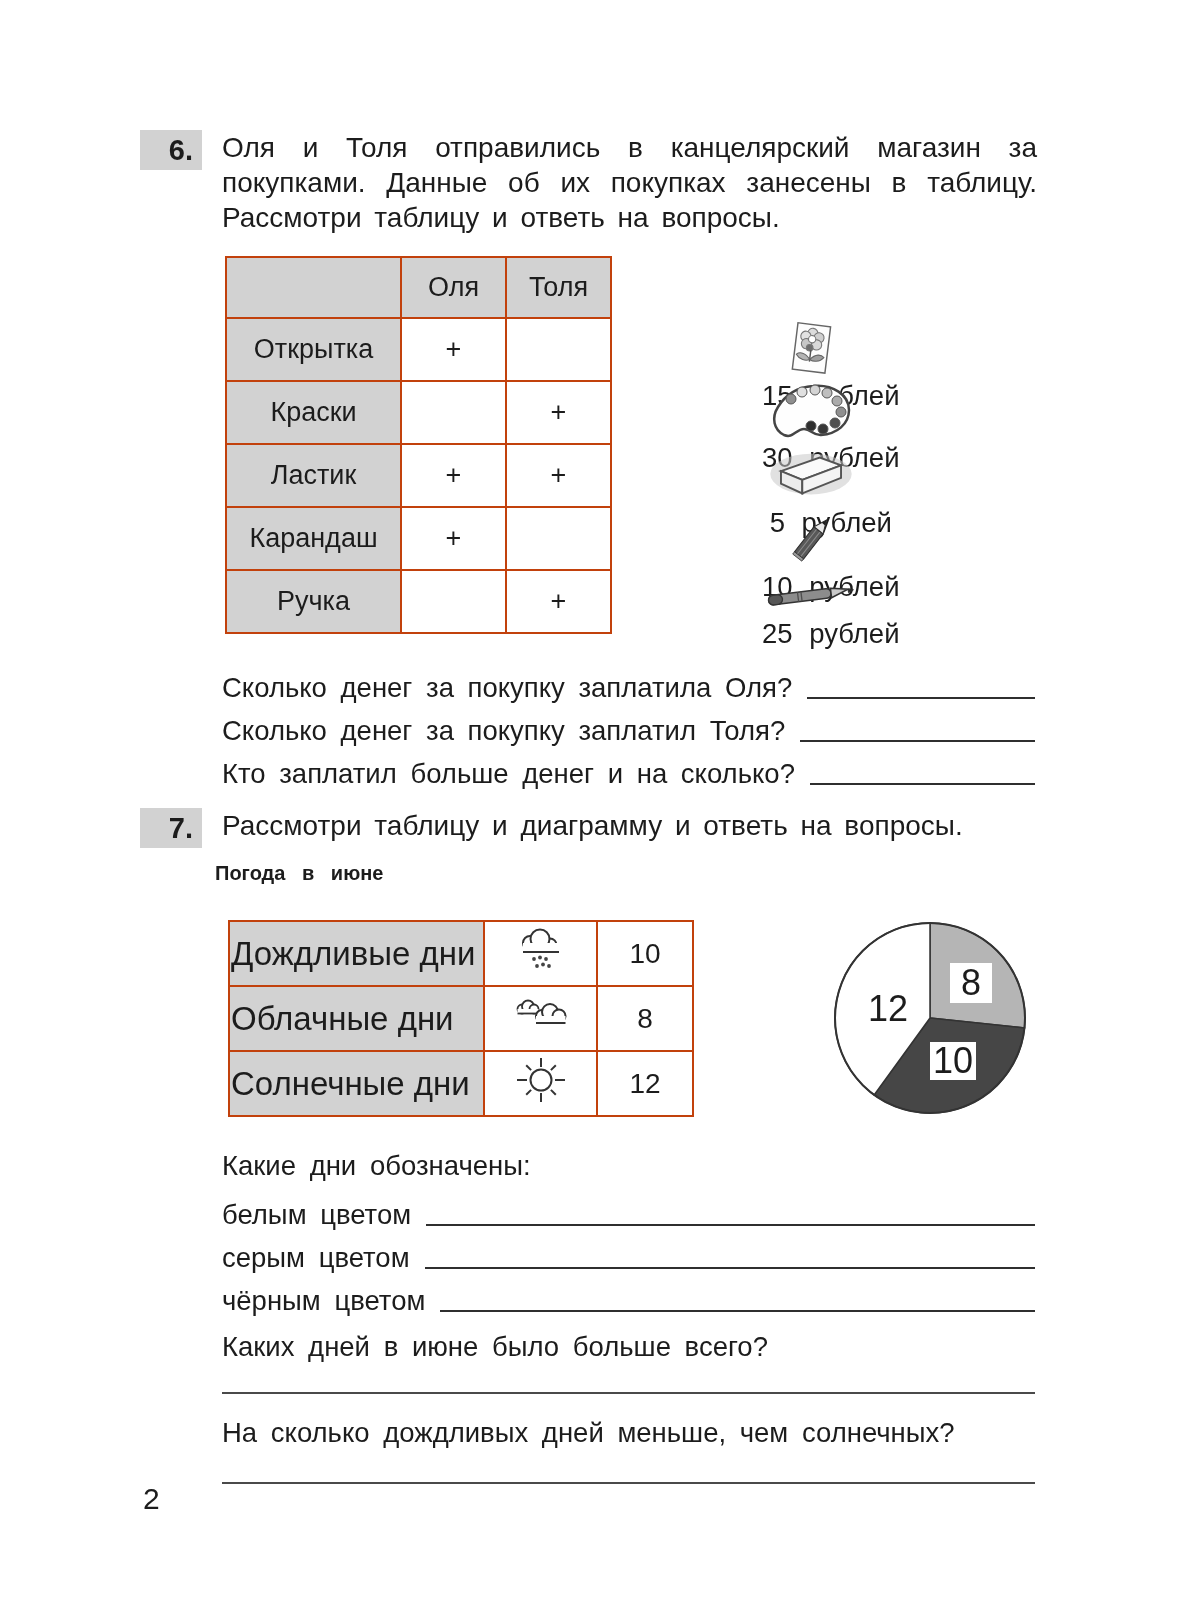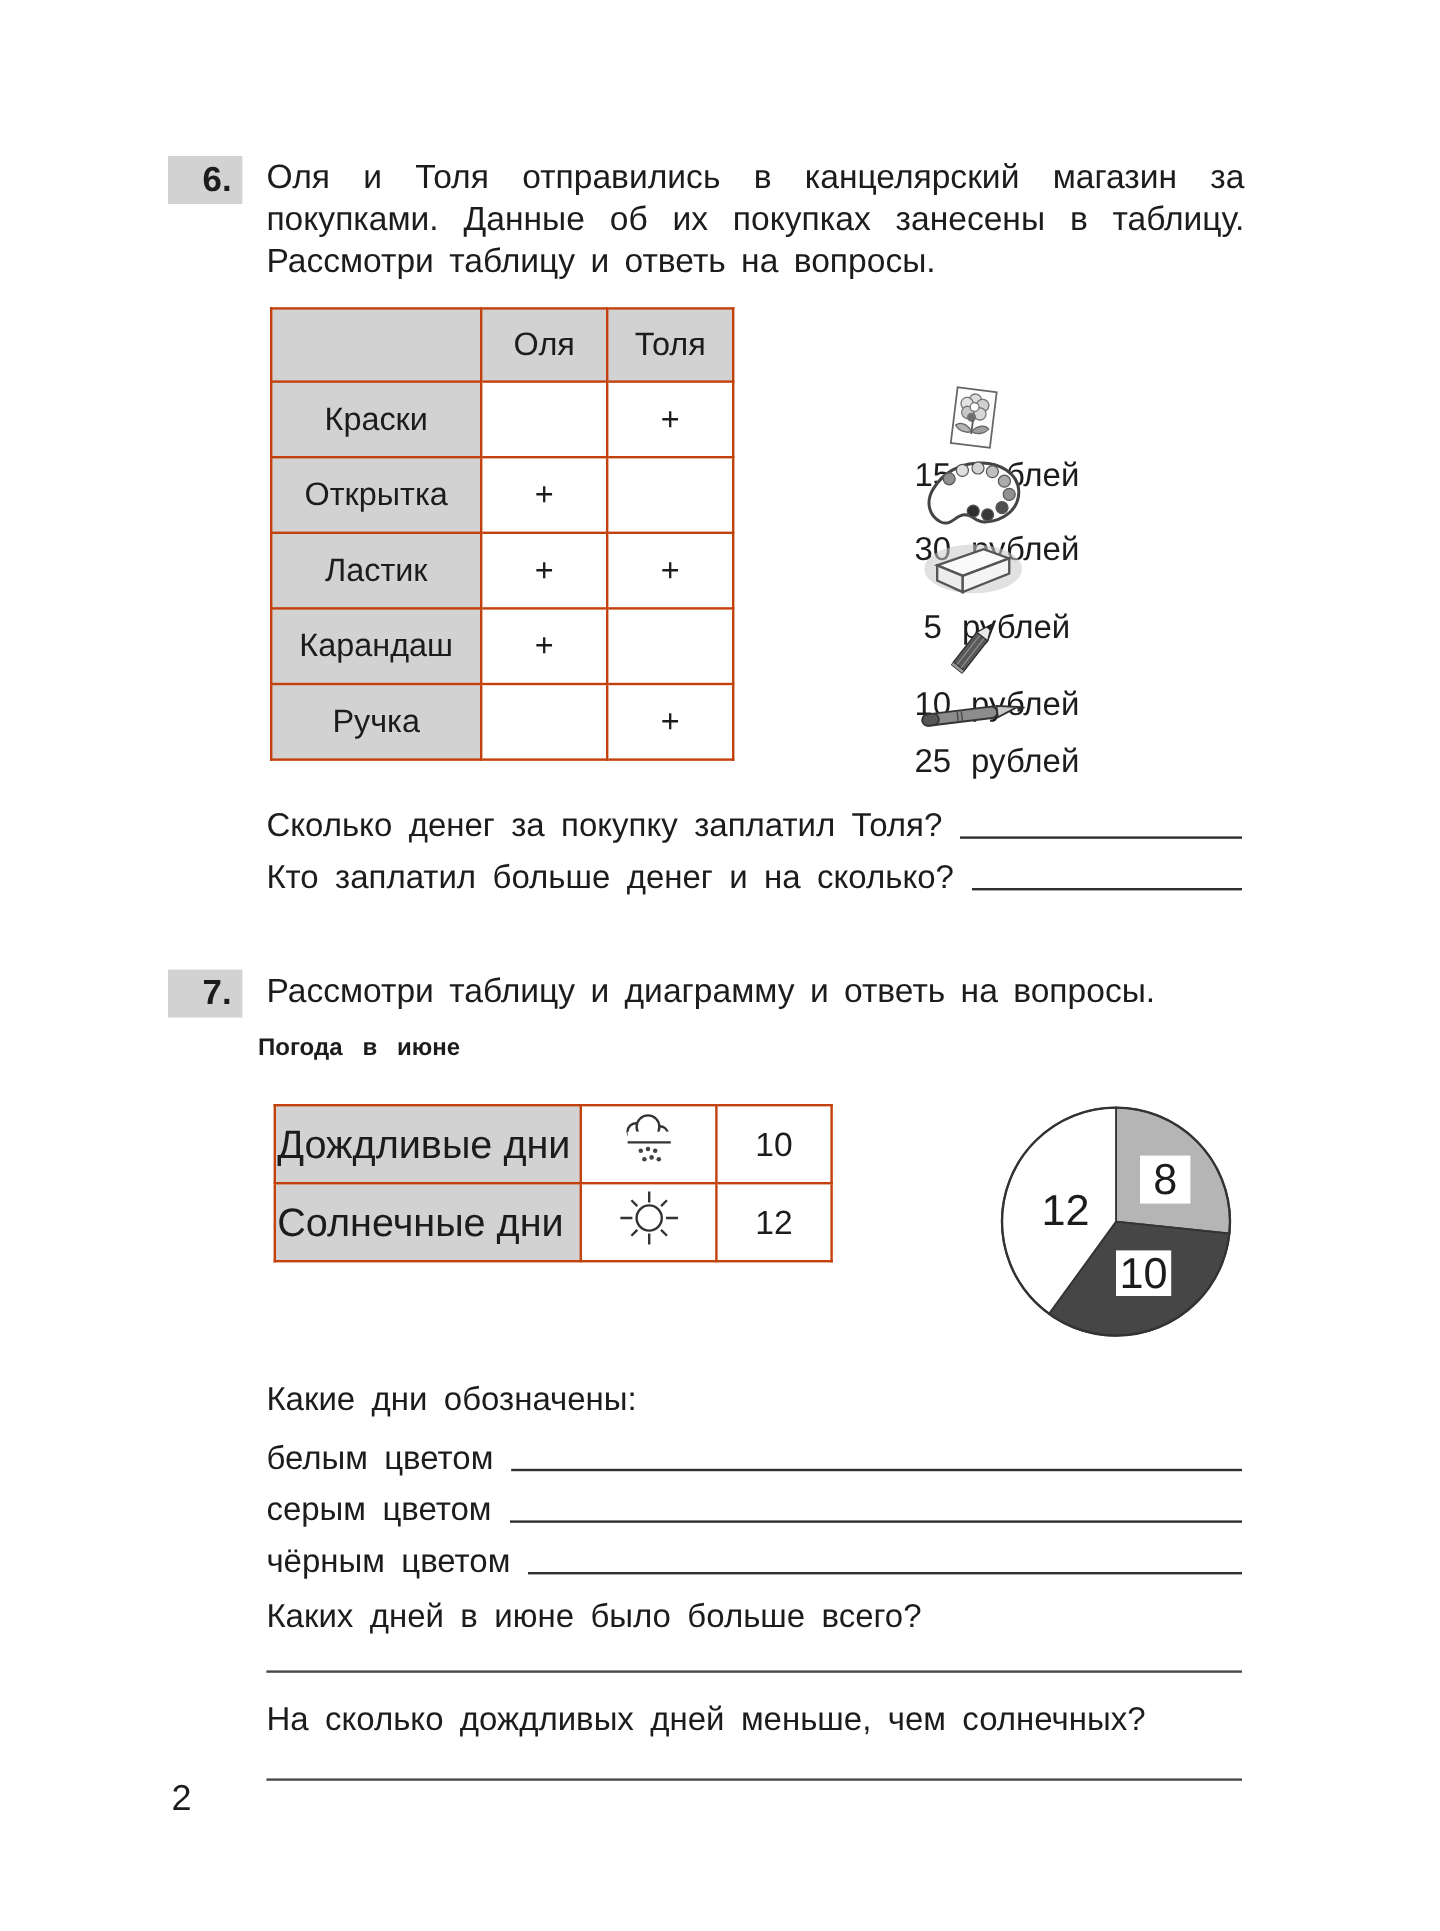--- a/index.html
+++ b/index.html
@@ -72,28 +72,28 @@
   </div>
 
   <table class="tbl6">
     <tbody>
       <tr class="hdr">
         <td class="lbl g"></td>
         <td class="c g">Оля</td>
         <td class="c g">Толя</td>
       </tr>
       <tr>
+        <td class="lbl g">Открытка</td>
+        <td class="c w">+</td>
+        <td class="c w"></td>
+      </tr>
+      <tr>
         <td class="lbl g">Краски</td>
         <td class="c w"></td>
         <td class="c w">+</td>
-      </tr>
-      <tr>
-        <td class="lbl g">Открытка</td>
-        <td class="c w">+</td>
-        <td class="c w"></td>
       </tr>
       <tr>
         <td class="lbl g">Ластик</td>
         <td class="c w">+</td>
         <td class="c w">+</td>
       </tr>
       <tr>
         <td class="lbl g">Карандаш</td>
         <td class="c w">+</td>
         <td class="c w"></td>
@@ -188,20 +188,24 @@
           </g>
         </svg>
       </div>
       <div class="price-text">25 рублей</div>
     </div>
 
   </div>
 
   <div class="q-block" id="q6">
     <div class="q-line">
+      <span class="q-text">Сколько денег за покупку заплатила Оля?</span>
+      <span class="fill-line"></span>
+    </div>
+    <div class="q-line">
       <span class="q-text">Сколько денег за покупку заплатил Толя?</span>
       <span class="fill-line"></span>
     </div>
     <div class="q-line">
       <span class="q-text">Кто заплатил больше денег и на сколько?</span>
       <span class="fill-line"></span>
     </div>
   </div>
 
   <div class="task-header" id="t7-header">
@@ -228,20 +232,42 @@
               <circle cx="20" cy="33" r="1.9"></circle>
                 <circle cx="26" cy="31.5" r="1.9"></circle>
                 <circle cx="32" cy="33" r="1.9"></circle>
               <circle cx="23" cy="40" r="1.9"></circle>
                 <circle cx="29" cy="38.5" r="1.9"></circle>
                 <circle cx="35" cy="40" r="1.9"></circle>
             </g>
           </svg>
         </td>
         <td class="val w">10</td>
+      </tr>
+      <tr>
+        <td class="lbl g">Облачные дни</td>
+        <td class="ic w">
+          <svg width="62" height="34" viewBox="0 0 62 34">
+            <g stroke="#333" stroke-width="1.8" fill="#fff">
+              <circle cx="12" cy="11" r="4.5"></circle>
+              <circle cx="18" cy="8.5" r="6"></circle>
+              <circle cx="24" cy="11" r="4.5"></circle>
+            </g>
+            <rect x="7.5" y="11" width="21" height="4.5" fill="#fff"></rect>
+            <path d="M7.5,15.5 h21" stroke="#333" stroke-width="1.8" fill="none"></path>
+            <g stroke="#333" stroke-width="2" fill="#fff">
+              <circle cx="32" cy="18" r="6"></circle>
+              <circle cx="40" cy="14" r="8"></circle>
+              <circle cx="49" cy="18" r="6.5"></circle>
+            </g>
+            <rect x="26" y="18" width="29.5" height="7" fill="#fff"></rect>
+            <path d="M26,25 h29.5" stroke="#333" stroke-width="2" fill="none"></path>
+          </svg>
+        </td>
+        <td class="val w">8</td>
       </tr>
       <tr>
         <td class="lbl g">Солнечные дни</td>
         <td class="ic w">
           <svg width="54" height="54" viewBox="0 0 54 54">
             <circle cx="27" cy="27" r="10.5" fill="#fff" stroke="#333" stroke-width="2"></circle>
             <g stroke="#333" stroke-width="2">
               <path d="M3,27 h10"></path>
                 <path d="M41,27 h10"></path>
               <path d="M27,5 v9"></path>

